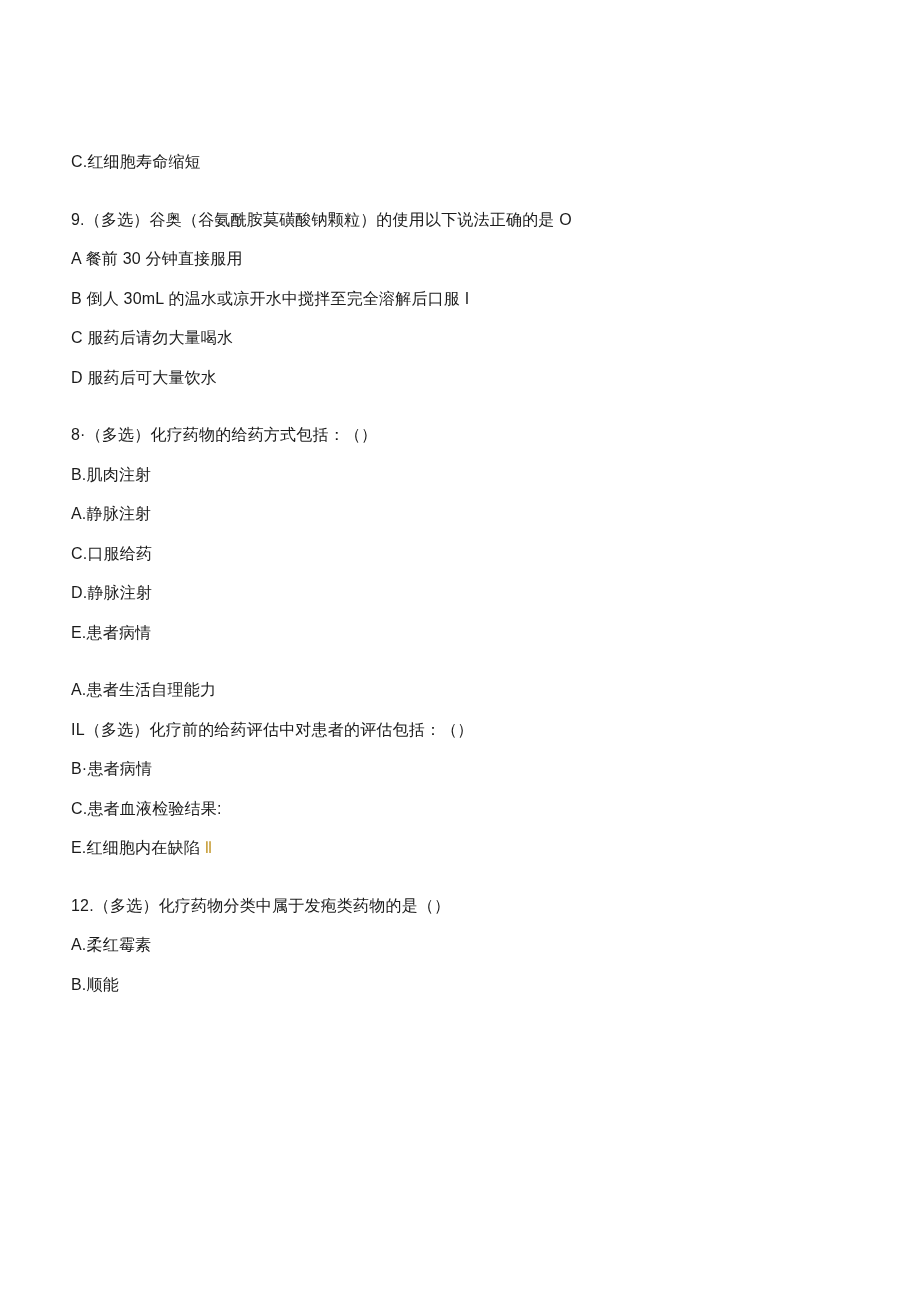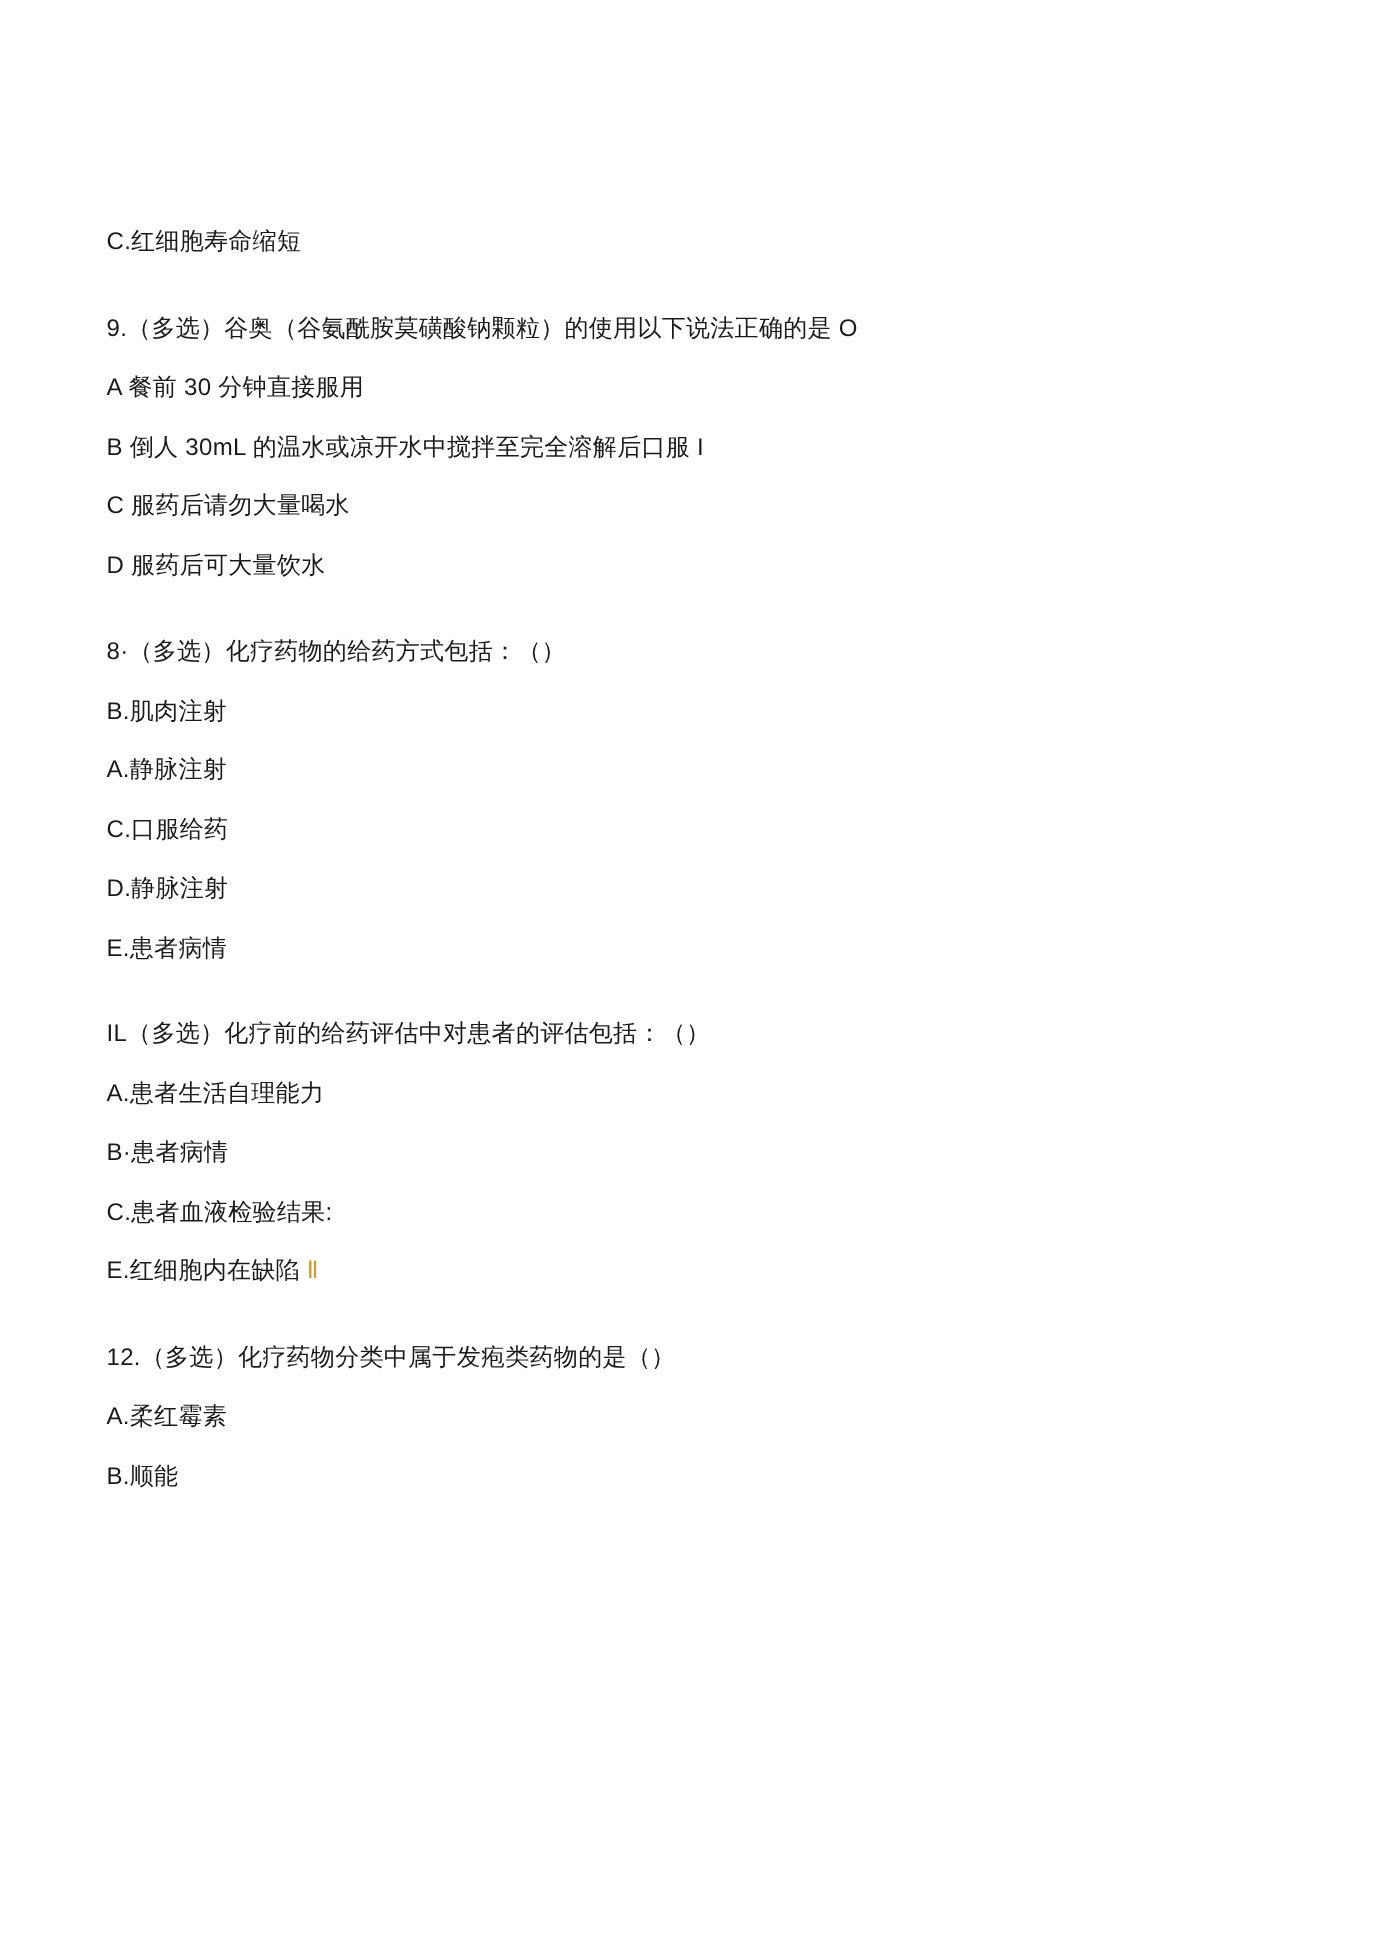--- a/index.html
+++ b/index.html
@@ -40,22 +40,22 @@
 
   <div class="line">8·（多选）化疗药物的给药方式包括：（）</div>
   <div class="line">B.肌肉注射</div>
   <div class="line">A.静脉注射</div>
   <div class="line">C.口服给药</div>
   <div class="line">D.静脉注射</div>
   <div class="line">E.患者病情</div>
 
   <div class="gap"></div>
 
+  <div class="line">A.患者生活自理能力</div>
   <div class="line">IL（多选）化疗前的给药评估中对患者的评估包括：（）</div>
-  <div class="line">A.患者生活自理能力</div>
   <div class="line">B·患者病情</div>
   <div class="line">C.患者血液检验结果:</div>
   <div class="line">
     <span>E.红细胞内在缺陷 </span><span class="highlight">Ⅱ</span>
   </div>
 
   <div class="gap"></div>
 
   <div class="line">12.（多选）化疗药物分类中属于发疱类药物的是（）</div>
   <div class="line">A.柔红霉素</div>

